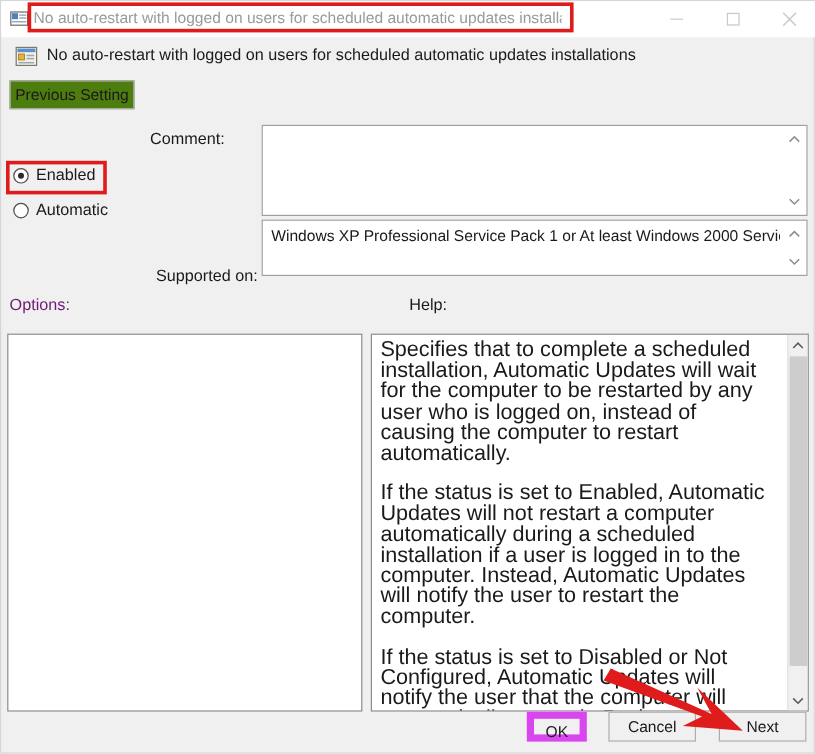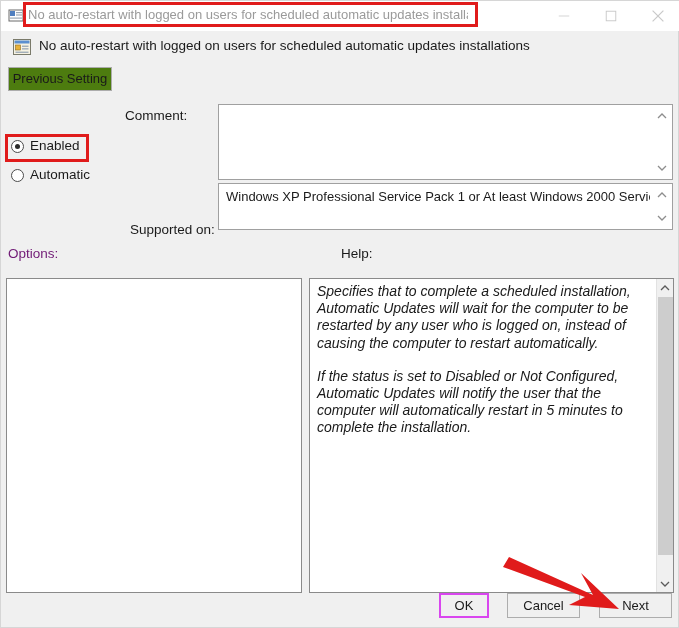--- a/index.html
+++ b/index.html
@@ -187,24 +187,23 @@
     width: 365px; height: 315px;
     background: #ffffff;
     border: 1px solid #8a8a8a;
     box-sizing: border-box;
     overflow: hidden;
   }
   #help-text {
     position: absolute;
     left: 7px; top: 4px;
     width: 322px;
-    font-size: 14px;
+    font-size: 18px;
     line-height: 17.2px;
     color: #1a1a1a;
-    font-style: italic;
   }
   #help-text p { margin: 0 0 16px 0; }
   #help-text p:last-child { margin-bottom: 0; }
 
   
   #help-scrollbar {
     position: absolute;
     right: 0; top: 0;
     width: 17px; height: 100%;
     background: #f0f0f0;
@@ -234,21 +233,21 @@
     background: #f0f0f0;
     border: 1px solid #adadad;
     font-family: "Liberation Sans", sans-serif;
     font-size: 13px;
     color: #1a1a1a;
     text-align: center;
     line-height: 23px;
     box-sizing: border-box;
     padding: 0;
   }
-  #btn-ok { left: 438px; width: 50px; border: 2px solid #d946ef; line-height: 21px; }
+  #btn-ok { left: 438px; width: 50px; border: 6px solid #d946ef; line-height: 21px; }
   #btn-cancel { left: 506px; width: 73px; }
   #btn-apply { left: 598px; width: 73px; }
 
   
   .anno-box {
     position: absolute;
     border: 3px solid #e01b1b;
     box-sizing: border-box;
     pointer-events: none;
   }
@@ -354,20 +353,21 @@
   <div id="lbl-options">Options:</div>
   <div id="lbl-help">Help:</div>
 
   <div id="panel-options">
     <div></div>
   </div>
 
   <div id="panel-help">
     <div id="help-text">
       <p>Specifies that to complete a scheduled installation, Automatic Updates will wait for the computer to be restarted by any user who is logged on, instead of causing the computer to restart automatically.</p>
+      <p>If the status is set to Enabled, Automatic Updates will not restart a computer automatically during a scheduled installation if a user is logged in to the computer. Instead, Automatic Updates will notify the user to restart the computer.</p>
       <p>If the status is set to Disabled or Not Configured, Automatic Updates will notify the user that the computer will automatically restart in 5 minutes to complete the installation.</p>
 
     </div>
     <div id="help-scrollbar">
       <div id="help-sb-up">
         <svg width="10" height="8" viewBox="0 0 10 8">
             <polyline points="1,6 5,2 9,6" fill="none" stroke="#5a5a5a" stroke-width="1.3"></polyline>
           </svg>
       </div>
       <div id="help-sb-thumb"></div>

